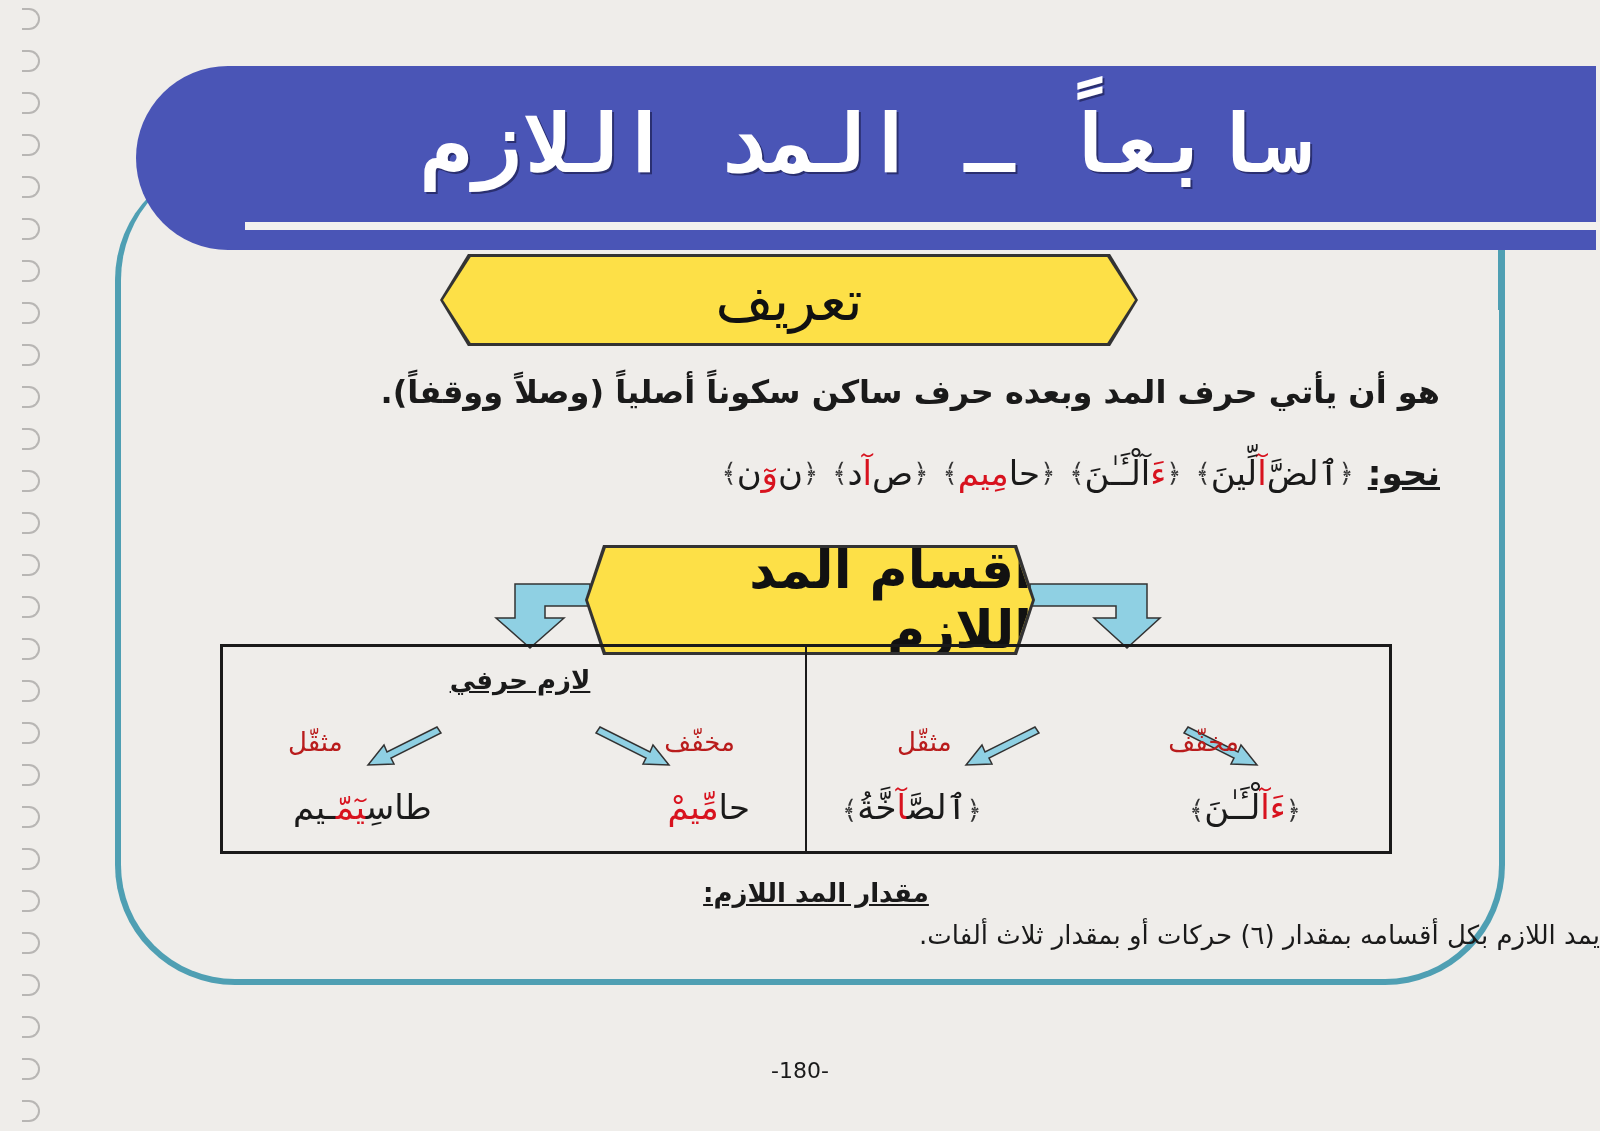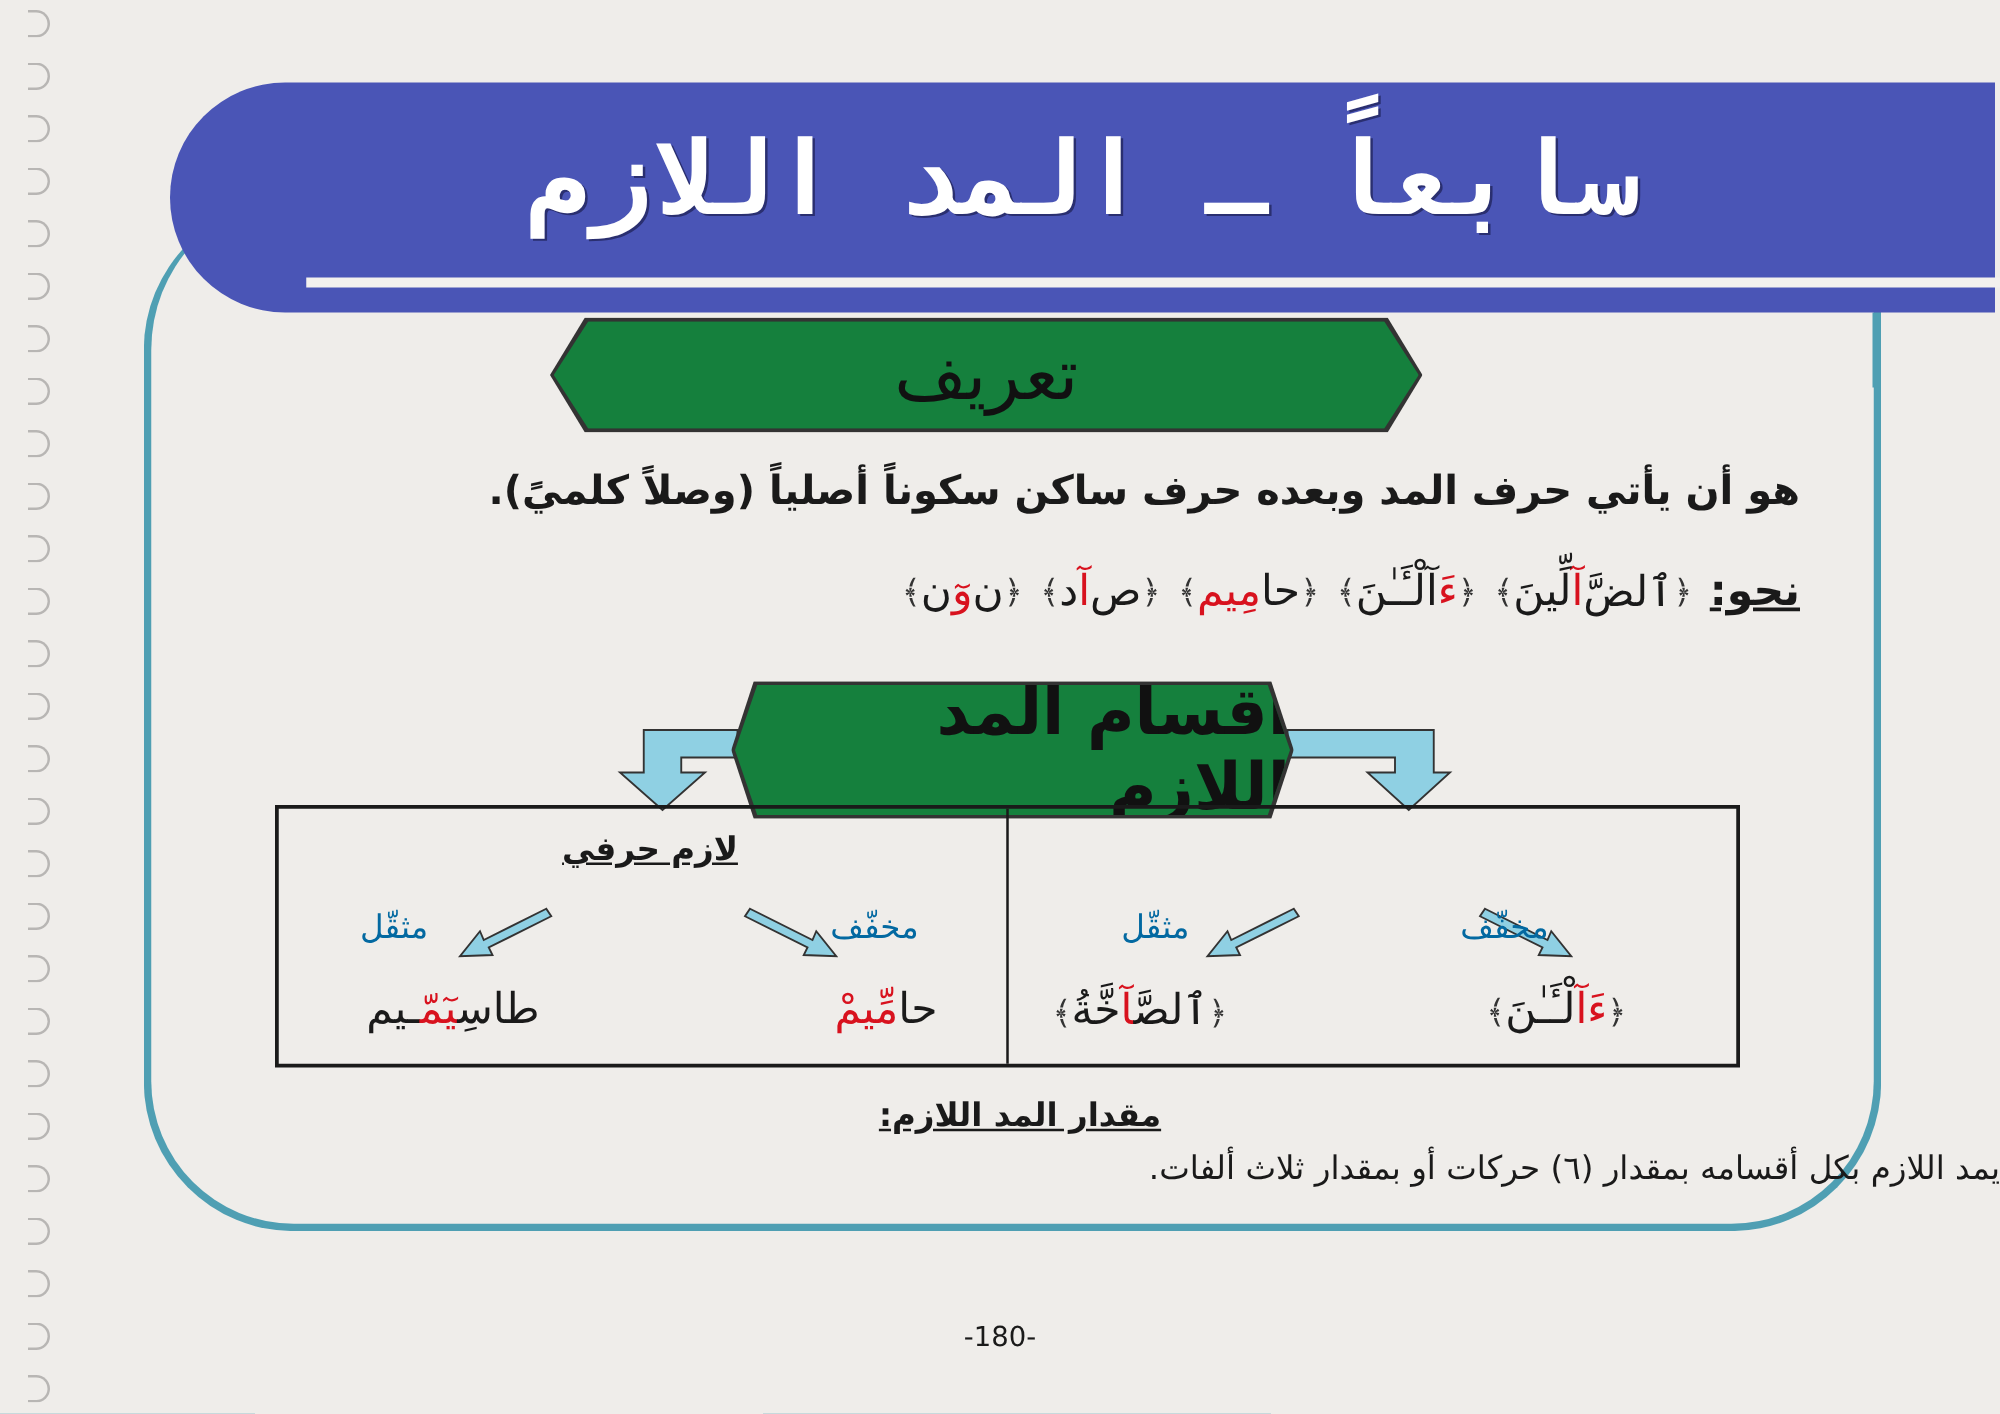--- a/index.html
+++ b/index.html
@@ -30,21 +30,21 @@
     position:absolute; left:245px; top:222px; width:1355px; height:8px; background:#f3f1ee;
   }
   .title-text {
     position:absolute; left:136px; top:86px; width:1460px; height:120px;
     display:flex; align-items:center; justify-content:center;
     color:#ffffff; font-size:82px; font-weight:bold; direction:rtl;
     font-family:Liberation Mono, monospace;
     text-shadow:2px 2px 0 #2a2f70;
   }
   .octagon {
-    position:absolute; background:#15803d;
+    position:absolute; background:#fde047;
     clip-path: polygon(4% 0, 96% 0, 100% 50%, 96% 100%, 4% 100%, 0 50%);
     display:flex; align-items:center; justify-content:center;
     color:#111; direction:rtl;
   }
   .octagon-border {
     position:absolute; background:#333;
     clip-path: polygon(4% 0, 96% 0, 100% 50%, 96% 100%, 4% 100%, 0 50%);
   }
   .def-box-b { left:440px; top:254px; width:698px; height:92px; }
   .def-box { left:443px; top:257px; width:692px; height:86px; font-size:56px; }
@@ -66,21 +66,21 @@
   .types-table {
     position:absolute; left:220px; top:644px; width:1172px; height:210px;
     border:3px solid #1a1a1a; box-sizing:border-box; display:flex; direction:rtl;
   }
   .types-cell { position:relative; flex:1; }
   .types-cell + .types-cell { border-right:2px solid #1a1a1a; }
   .cell-title {
     position:absolute; top:18px; left:0; right:0; text-align:center;
     font-size:26px; font-weight:bold; text-decoration:underline; color:#1a1a1a;padding-left:12px;
   }
-  .sub-label { position:absolute; top:80px; font-size:26px; color:#0369a1; }
+  .sub-label { position:absolute; top:80px; font-size:26px; color:#b91c1c; }
   .sub-example { position:absolute; top:140px; font-size:34px; color:#1a1a1a; white-space:nowrap;text-align:right; }
   .amount-title {
     position:absolute; left:0; width:1600px; top:878px; text-align:center;
     font-size:26px; font-weight:bold; text-decoration:underline; color:#1a1a1a; direction:rtl;padding-left:16px;
   }
   .amount-text {
     position:absolute; left:0; width:1600px; top:920px; text-align:right;
     font-size:26px; color:#1a1a1a; direction:rtl;
   }
   .page-num {
@@ -125,21 +125,21 @@
 <div class="frame"></div>
 <div class="frame-top-right"></div>
 
 <div class="title-banner"></div>
 <div class="title-stripe"></div>
 <div class="title-text">سابعاً ـ المد اللازم</div>
 
 <div class="octagon-border def-box-b"></div>
 <div class="octagon def-box">تعريف</div>
 
-<div class="def-text">هو أن يأتي حرف المد وبعده حرف ساكن سكوناً أصلياً (وصلاً كلميً).</div>
+<div class="def-text">هو أن يأتي حرف المد وبعده حرف ساكن سكوناً أصلياً (وصلاً ووقفاً).</div>
 
 <div class="examples">
   <span class="label">نحو:</span>
   <span class="ex-item">
     <span class="orn">﴿</span>
     <span>ٱلضَّ</span>
       <span class="red">آ</span>
       <span>لِّينَ</span>
     <span class="orn">﴾</span>
   </span>

